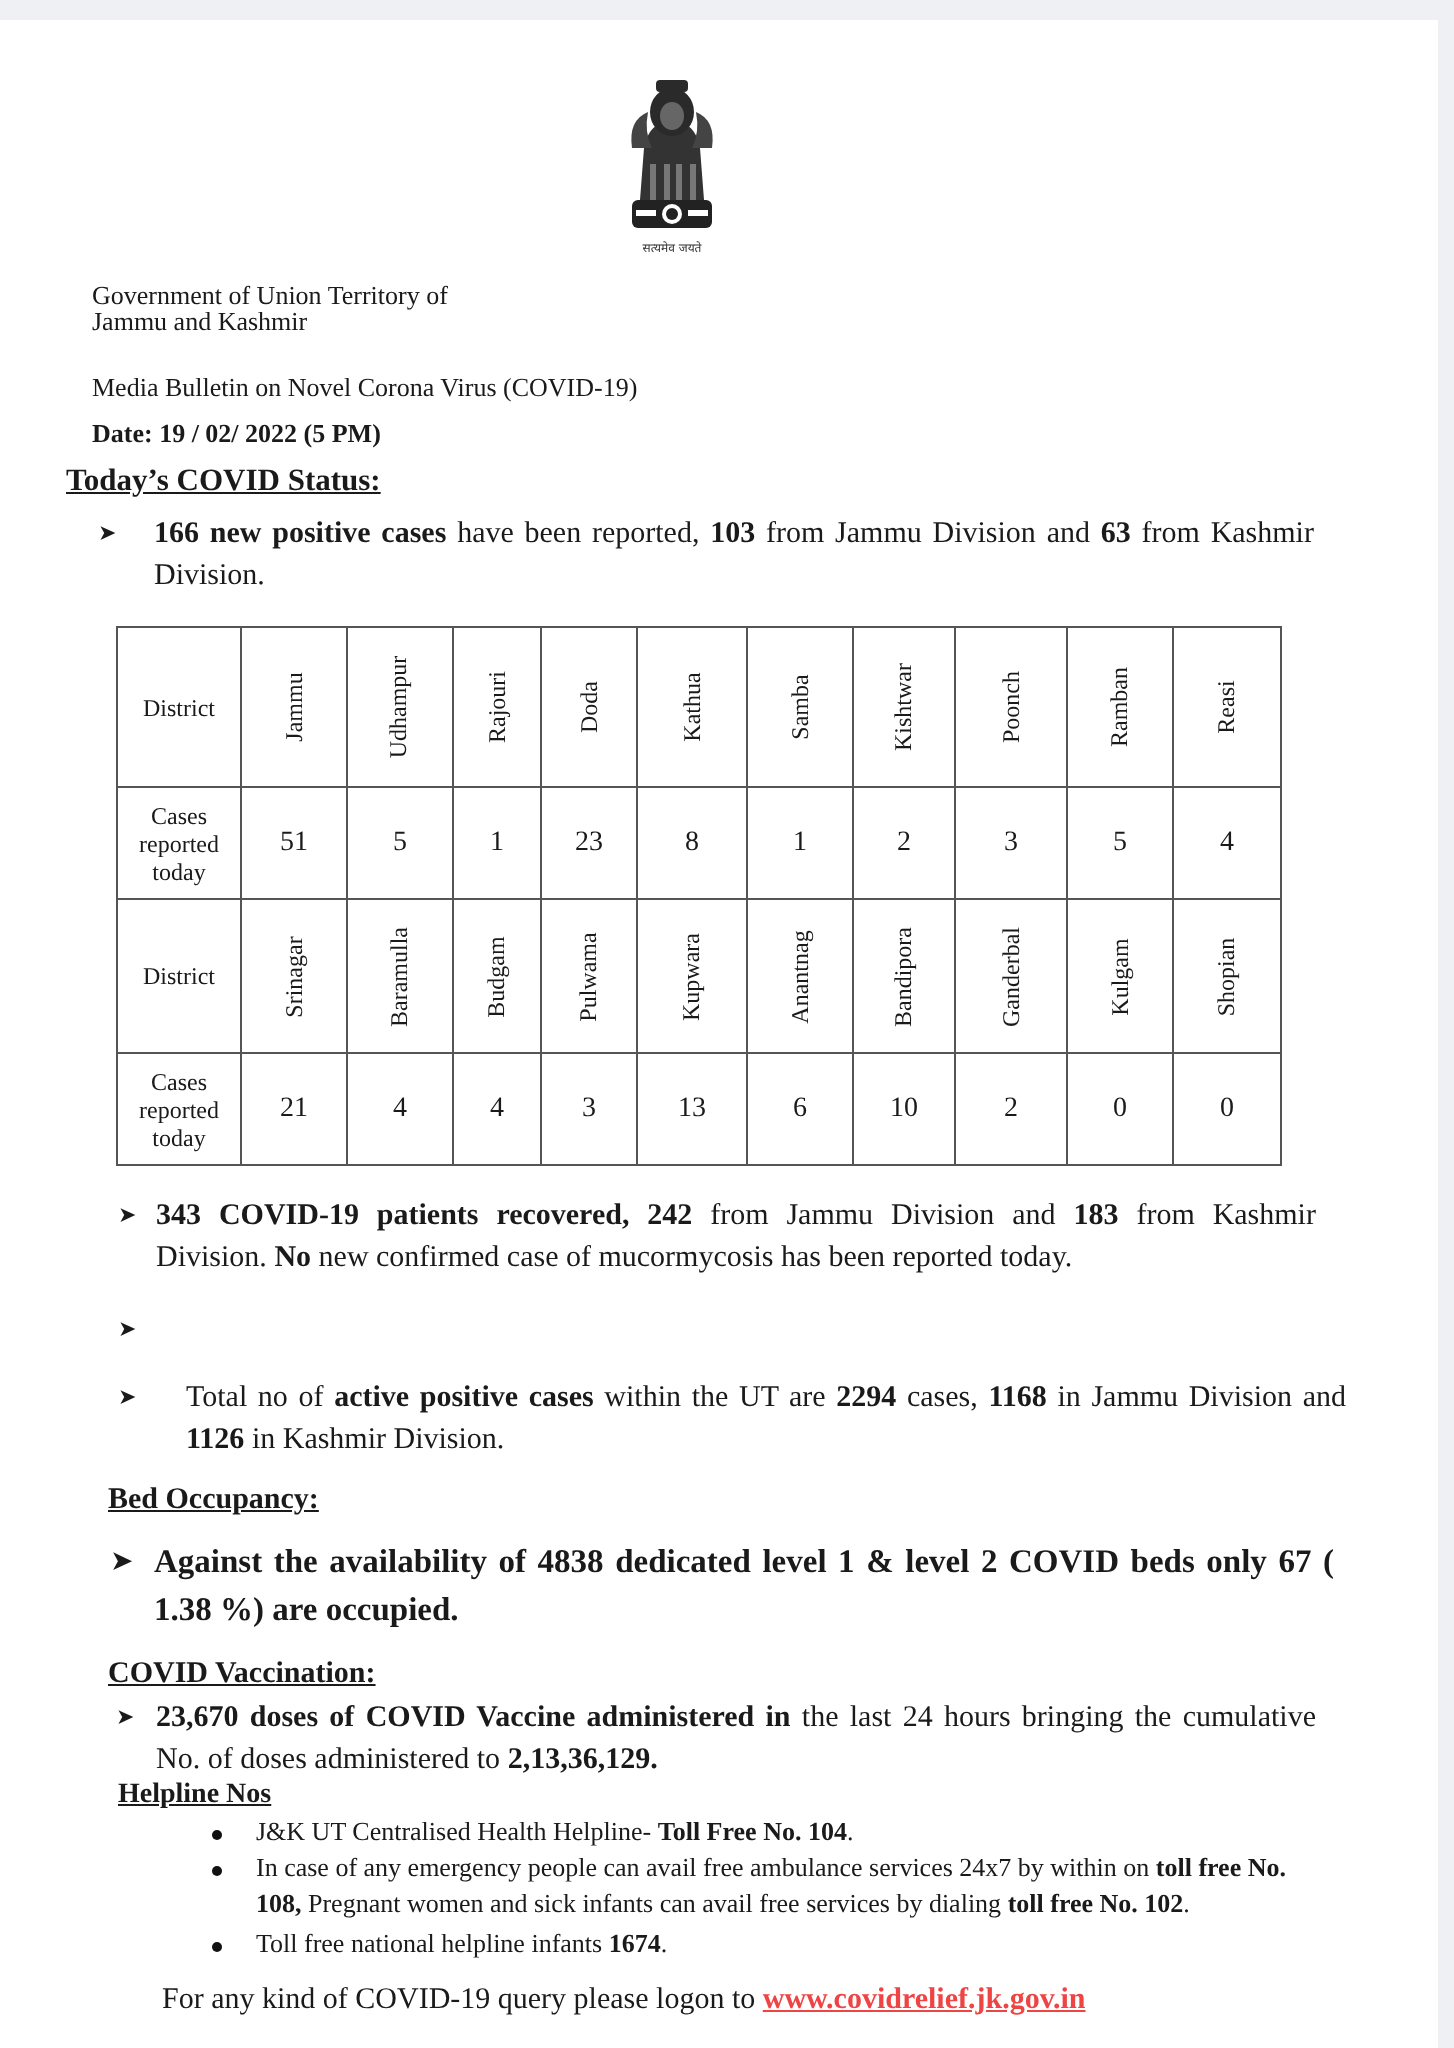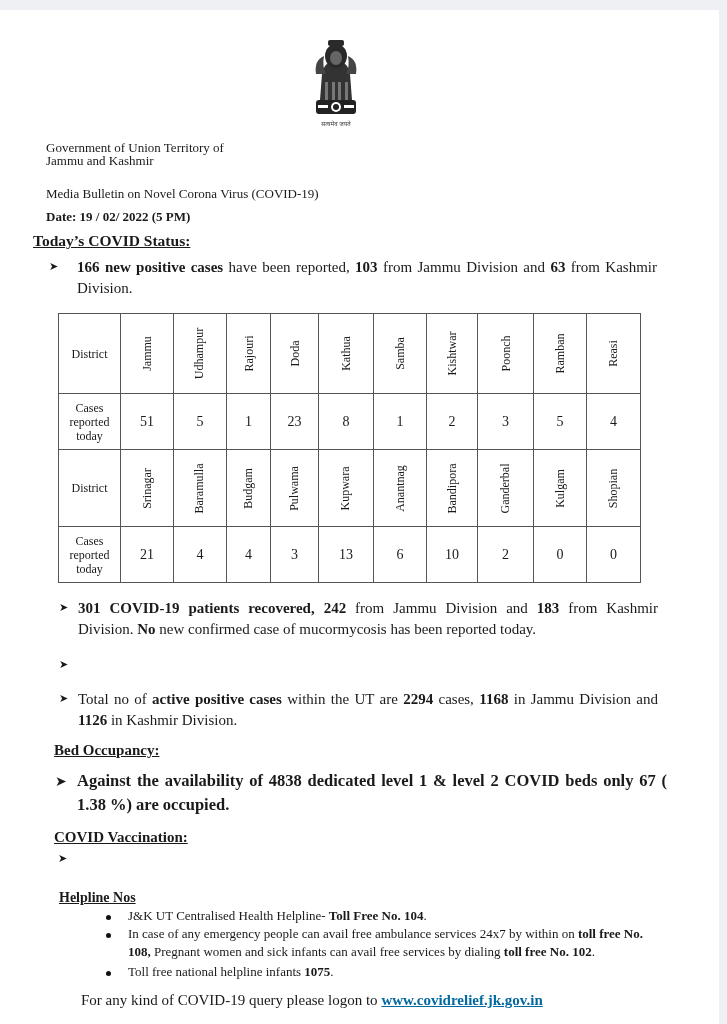--- a/index.html
+++ b/index.html
@@ -53,21 +53,21 @@
   .helpline {
     position: absolute; left: 128px; font-size: 13px; line-height: 18px;
   }
   .bullet {
     position: absolute; left: 106px; width: 5px; height: 5px; border-radius: 50%;
     background: #111;
   }
   .footer {
     position: absolute; left: 81px; top: 980px; font-size: 15px; line-height: 20px;
   }
-  .footer a { color: #0369a1; font-weight: bold; text-decoration: underline; }
+  .footer a { color: #ef4444; font-weight: bold; text-decoration: underline; }
 </style>
 </head>
 <body>
 
 <div class="page">
 
   <div class="emblem">
     <svg viewBox="0 0 56 86">
 
       <rect x="8" y="66" width="40" height="14" rx="3" fill="#222"></rect>
@@ -169,50 +169,53 @@
           <td class="num">10</td>
           <td class="num">2</td>
           <td class="num">0</td>
           <td class="num">0</td>
         </tr>
   </tbody>
     </table>
 
   <span class="arrow" style="left:59px; top:591px">➤</span>
   <div class="para" style="left:78px; top:588px; width:580px">
-    <b>301 COVID-19 patients recovered, 242</b><span> from Jammu Division and </span><b>183</b><span> from Kashmir Division. </span><b>No</b><span> new confirmed case of mucormycosis has been reported today.</span>
+    <b>343 COVID-19 patients recovered, 242</b><span> from Jammu Division and </span><b>183</b><span> from Kashmir Division. </span><b>No</b><span> new confirmed case of mucormycosis has been reported today.</span>
   </div>
 
   <span class="arrow" style="left:59px; top:648px">➤</span>
 
   <span class="arrow" style="left:59px; top:682px">➤</span>
-  <div class="para" style="left:78px; top:679px; width:580px">
+  <div class="para" style="left:93px; top:679px; width:580px">
     <span>Total no of </span><b>active positive cases</b><span> within the UT are </span><b>2294</b><span> cases, </span><b>1168</b><span> in Jammu Division and </span><b>1126</b><span> in Kashmir Division.</span>
   </div>
 
   <div class="sec-title" style="left:54px; top:730px">Bed Occupancy:</div>
   <span class="arrow big" style="left:55px; top:763px">➤</span>
   <div class="para big" style="left:77px; top:759px; width:590px">Against the availability of 4838 dedicated level 1 &amp; level 2 COVID beds only 67 ( 1.38 %) are occupied.</div>
 
   <div class="sec-title" style="left:54px; top:817px">COVID Vaccination:</div>
   <span class="arrow" style="left:58px; top:842px">➤</span>
+  <div class="para" style="left:78px; top:839px; width:580px">
+    <b>23,670 doses of COVID Vaccine administered in</b><span> the last 24 hours bringing the cumulative No. of doses administered to </span><b>2,13,36,129.</b>
+  </div>
 
   <div class="sec-title" style="left:59px; top:878px; font-size:14px">Helpline Nos</div>
 
   <span class="bullet" style="top:905px"></span>
   <div class="helpline" style="top:897px; width:530px">
     <span>J&amp;K UT Centralised Health Helpline- </span><b>Toll Free No. 104</b><span>.</span>
   </div>
 
   <span class="bullet" style="top:923px"></span>
   <div class="helpline" style="top:915px; width:530px">
     <span>In case of any emergency people can avail free ambulance services 24x7 by within on </span><b>toll free No. 108,</b><span> Pregnant women and sick infants can avail free services by dialing </span><b>toll free No. 102</b><span>.</span>
   </div>
 
   <span class="bullet" style="top:961px"></span>
   <div class="helpline" style="top:953px; width:530px">
-    <span>Toll free national helpline infants </span><b>1075</b><span>.</span>
+    <span>Toll free national helpline infants </span><b>1674</b><span>.</span>
   </div>
 
   <div class="footer">
     <span>For any kind of COVID-19 query please logon to </span><a>www.covidrelief.jk.gov.in</a>
   </div>
 </div>
 
 </body></html>

